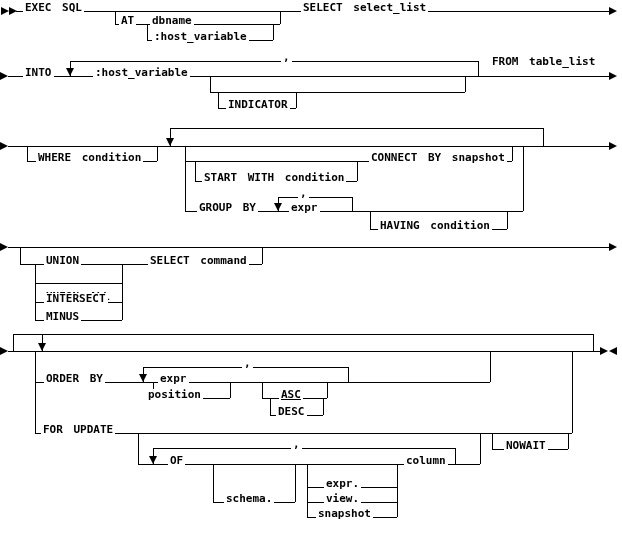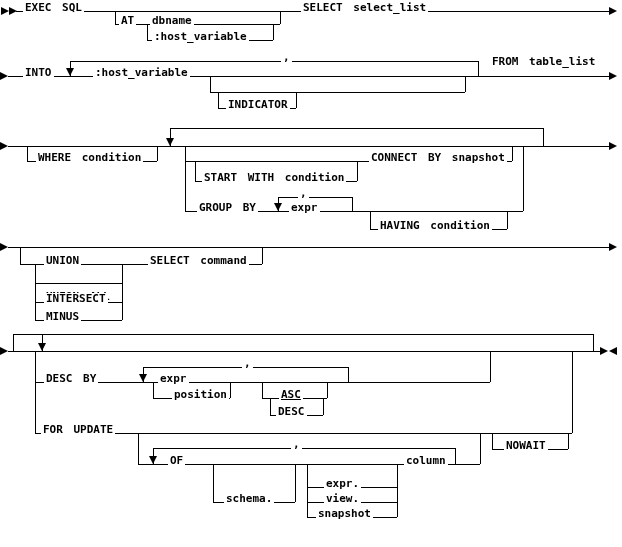--- a/index.html
+++ b/index.html
@@ -145,24 +145,24 @@
   <i class="v" style="left:295px;top:464px;height:38px"></i>
   <i class="h" style="left:213px;top:502px;width:82px"></i>
   <i class="v" style="left:307px;top:464px;height:53px"></i>
   <i class="v" style="left:397px;top:464px;height:53px"></i>
   <i class="h" style="left:307px;top:487px;width:90px"></i>
   <i class="h" style="left:307px;top:502px;width:90px"></i>
   <i class="h" style="left:307px;top:517px;width:90px"></i>
   <i class="v" style="left:492px;top:433px;height:16px"></i>
   <i class="v" style="left:568px;top:433px;height:16px"></i>
   <i class="h" style="left:492px;top:449px;width:76px"></i>
-  <span class="t" style="left:44px;top:373px">DESC BY</span>
+  <span class="t" style="left:44px;top:373px">ORDER BY</span>
   <span class="t" style="left:242px;top:358px">,</span>
   <span class="t" style="left:158px;top:373px">expr</span>
-  <span class="t" style="left:172px;top:389px">position</span>
+  <span class="t" style="left:146px;top:389px">position</span>
   <span class="t u" style="left:279px;top:389px">ASC</span>
   <span class="t" style="left:276px;top:406px">DESC</span>
   <span class="t" style="left:41px;top:424px">FOR UPDATE</span>
   <span class="t" style="left:168px;top:455px">OF</span>
   <span class="t" style="left:291px;top:439px">,</span>
   <span class="t" style="left:224px;top:493px">schema.</span>
   <span class="t" style="left:324px;top:478px">expr.</span>
   <span class="t" style="left:324px;top:493px">view.</span>
   <span class="t" style="left:316px;top:508px">snapshot</span>
   <span class="t" style="left:404px;top:455px">column</span>

